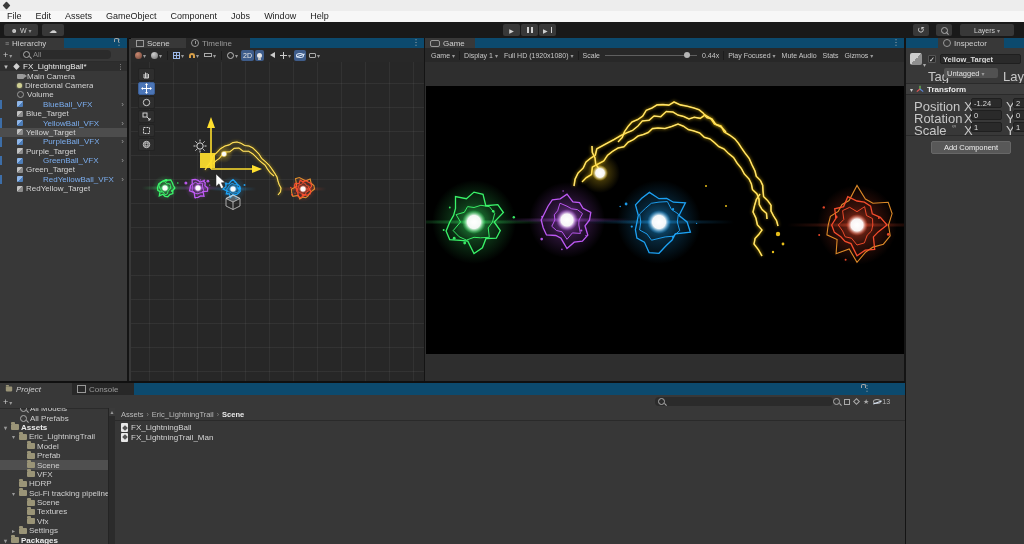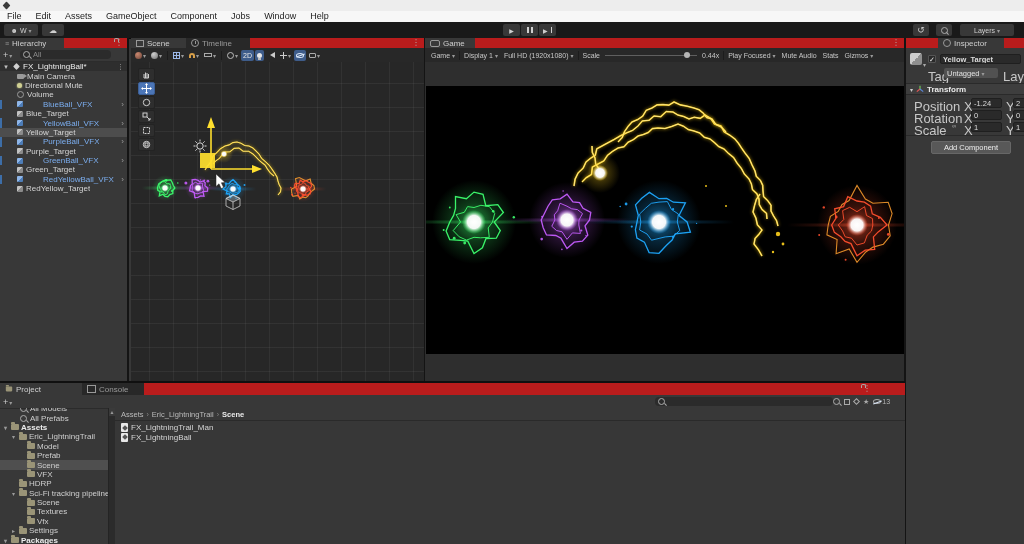--- a/index.html
+++ b/index.html
@@ -19,21 +19,21 @@
   .car{font-size:6px;color:#9a9a9a;}
   .pbars i{display:inline-block;width:2px;height:6px;background:#cfcfcf;margin:0 1px;}
   .stepbar{display:inline-block;width:1.5px;height:6px;background:#cfcfcf;margin-left:1px;}
   .lens{width:5px;height:5px;border:1px solid #aaa;border-radius:50%;position:relative;flex:0 0 auto;}
   .lens::after{content:'';position:absolute;width:3px;height:1px;background:#aaa;transform:rotate(45deg);right:-2.5px;bottom:-1px;}
   .lock{width:6px;height:4px;background:#a8a8a8;position:relative;border-radius:1px;}
   .lock::before{content:'';position:absolute;top:-3px;left:1px;width:3px;height:3px;border:1px solid #a8a8a8;border-bottom:none;border-radius:2px 2px 0 0;}
   .kebab{color:#b5b5b5;font-size:8px;line-height:8px;}
   
   .panel{position:absolute;background:#383838;box-sizing:border-box;}
-  .tabbar{position:absolute;left:0;top:0;right:0;height:10px;background:#b91c1c;display:flex;}
+  .tabbar{position:absolute;left:0;top:0;right:0;height:10px;background:#0c4a6e;display:flex;}
   .tab{height:10px;display:flex;align-items:center;gap:3px;padding:0 5px;font-size:8px;color:#cfcfcf;background:#383838;box-sizing:border-box;white-space:nowrap;overflow:hidden;}
   .tab.inactive{background:#282828;color:#9a9a9a;}
   .tabic{width:6px;height:5px;border:1px solid #999;flex:0 0 auto;}
   .timic{width:6px;height:6px;border:1px solid #999;border-radius:50%;position:relative;flex:0 0 auto;}
   .timic::after{content:'';position:absolute;left:2.5px;top:1px;width:1px;height:2.5px;background:#999;}
   .gamic{width:8px;height:5px;border:1px solid #999;border-radius:2px;flex:0 0 auto;}
   .insic{width:6px;height:6px;border:1px solid #999;border-radius:50%;flex:0 0 auto;}
   .conic{width:7px;height:6px;border:1px solid #999;flex:0 0 auto;}
   
   #hierarchy{left:0;top:38px;width:129px;height:343px;border-right:2px solid #141414;overflow:hidden;}
@@ -218,21 +218,21 @@
           <span class="ic ic-scene"></span>
           <span class="lbl">FX_LightningBall*</span>
           <span class="scene-menu">⋮</span>
         </div>
         <div class="hrow k-camera">
           <span class="ic ic-cam"></span>
           <span class="lbl">Main Camera</span>
         </div>
         <div class="hrow k-light">
           <span class="ic ic-light"></span>
-          <span class="lbl">Directional Mute</span>
+          <span class="lbl">Directional Camera</span>
         </div>
         <div class="hrow k-volume">
           <span class="ic ic-vol"></span>
           <span class="lbl">Volume</span>
         </div>
         <div class="hrow k-prefab">
           <span class="pbar"></span>
           <span class="ic ic-cube pf"></span>
           <span class="lbl">BlueBall_VFX</span>
           <span class="chev">›</span>
@@ -796,21 +796,21 @@
           <span class="abs irow-label" style="left: 100px; top: 2px;">Y</span>
           <div class="abs field" style="left: 107px; top: 1px; width: 31px;">1</div>
         </div>
       </div>
     <div class="abs" style="left:0;right:0;top:97px;height:1px;background:#2a2a2a;"></div>
     <div class="addcomp" style="left:25px;top:103px;width:78px;height:11px;">Add Component</div>
   </div>
 
   <div class="panel" id="project">
     <div class="tabbar">
-      <div class="tab" style="width:82px;">
+      <div class="tab" style="width:72px;font-style:italic;">
         <span class="folder" style="transform:scale(.8);"></span>
         <span>Project</span>
       </div>
       <div class="tab inactive" style="width:62px;">
         <span class="conic"></span>
         <span>Console</span>
       </div>
       <span class="abs" style="right:45px;top:4px;"><span class="lock"></span></span>
       <span class="abs kebab" style="right:34px;top:2px;">⋮</span>
     </div>
@@ -916,24 +916,24 @@
       <div id="crumbbar">
           <span class="crumb">Assets</span>
           <span class="crumb-sep">›</span>
           <span class="crumb">Eric_LightningTrail</span>
           <span class="crumb-sep">›</span>
           <span class="crumb">Scene</span>
         </div>
       <div id="file-list">
           <div class="frow">
             <span class="fic"></span>
-            <span class="lbl">FX_LightningTrail_Man</span>
+            <span class="lbl">FX_LightningBall</span>
           </div>
           <div class="frow">
             <span class="fic"></span>
-            <span class="lbl">FX_LightningBall</span>
+            <span class="lbl">FX_LightningTrail_Man</span>
           </div>
         </div>
     </div>
   </div>
 
   <div class="abs" id="rightbottom"></div>
 </div>
 
 </body></html>

